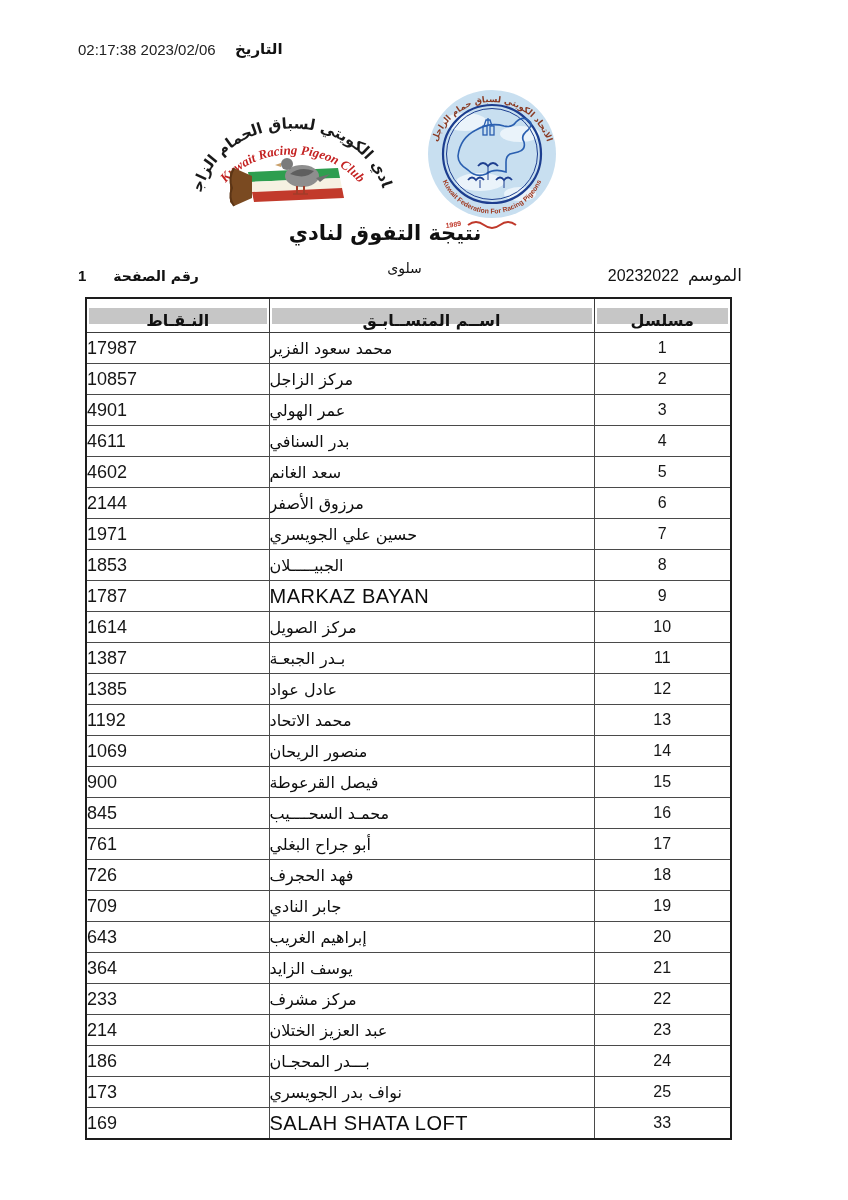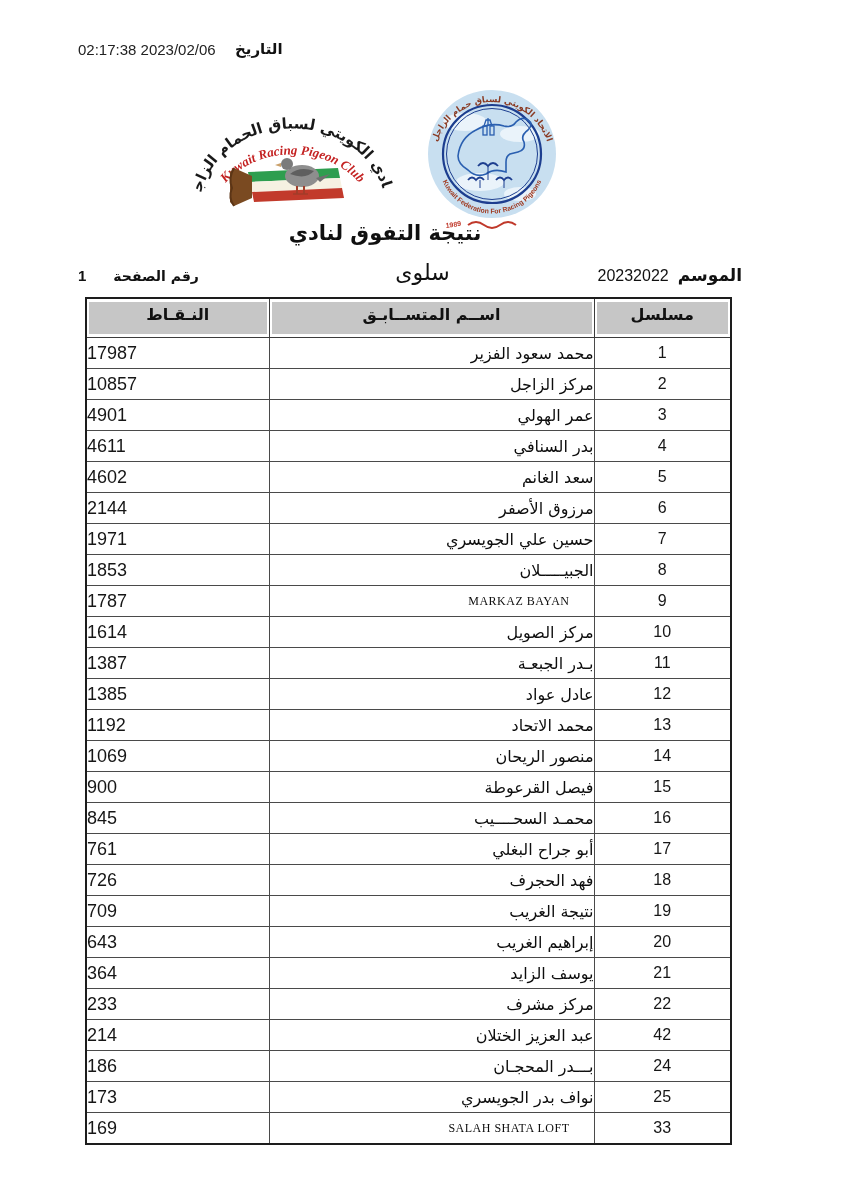--- a/index.html
+++ b/index.html
@@ -13,36 +13,36 @@
   }
   
   .dateline{position:absolute;left:78px;top:40px;width:240px;height:20px;}
   .date-value{position:absolute;left:0;top:1px;font-family:"Liberation Sans","DejaVu Sans",sans-serif;font-size:15px;color:#222;}
   .date-label{position:absolute;left:157px;top:0;font-size:15px;font-weight:bold;}
   
   .logo-left{position:absolute;left:190px;top:90px;width:205px;height:130px;}
   .logo-right{position:absolute;left:420px;top:82px;width:145px;height:152px;}
   
   .doc-title{position:absolute;left:60px;top:221px;width:650px;text-align:center;font-size:21px;font-weight:bold;direction:rtl;}
-  .club-name{position:absolute;left:100px;top:260px;width:645px;text-align:center;font-size:22px;direction:rtl;}
+  .club-name{position:absolute;left:82px;top:260px;width:645px;text-align:center;font-size:14px;direction:rtl;}
   .season-group{position:absolute;right:106px;top:265px;direction:rtl;display:flex;gap:9px;align-items:baseline;}
-  .season-label{font-size:17px;font-weight:bold;}
+  .season-label{font-size:17px;font-weight:normal;}
   .season-value{font-size:16px;font-family:"Liberation Sans","DejaVu Sans",sans-serif;}
   .pageno-group{position:absolute;left:78px;top:267px;direction:rtl;display:flex;gap:27px;align-items:baseline;}
   .pageno-label{font-size:14px;font-weight:bold;}
   .pageno-value{font-size:15px;font-weight:bold;font-family:"Liberation Sans","DejaVu Sans",sans-serif;}
   
   .table-wrap{position:absolute;left:85px;top:297px;width:645px;}
   table.results{border-collapse:collapse;table-layout:fixed;width:645px;direction:rtl;border:2px solid #1d1d1d;}
   table.results th{border:1px solid #3c3c3c;padding:0;height:33px;background:#fff;vertical-align:middle;}
-  .hfill{margin:3px 2px;background:#c6c6c6;height:32px;line-height:25px;font-weight:bold;font-size:16px;text-align:center;direction:rtl;}
+  .hfill{margin:3px 2px;background:#c6c6c6;height:16px;line-height:25px;font-weight:bold;font-size:16px;text-align:center;direction:rtl;}
   table.results td{border:1px solid #4a4a4a;padding:0;height:30px;vertical-align:middle;overflow:hidden;white-space:nowrap;}
   td.cell-serial{text-align:center;font-size:16px;font-family:"Liberation Sans","DejaVu Sans",sans-serif;color:#161616;}
-  td.cell-name{text-align:right;padding-right:5px;font-size:16px;color:#0d0d0d;}
-  td.cell-name.latin{padding-right:24px;font-size:12px;font-family:Liberation Serif, serif;letter-spacing:0.5px;}
+  td.cell-name{text-align:left;padding-right:5px;font-size:16px;color:#0d0d0d;}
+  td.cell-name.latin{padding-right:24px;font-size:20px;font-family:Liberation Sans, sans-serif;letter-spacing:0.5px;}
   td.cell-points{text-align:left;padding-right:30px;font-size:18px;font-family:"Liberation Sans","DejaVu Sans",sans-serif;color:#161616;}
 </style>
 </head>
 <body>
 
 <div class="page">
 
   <div class="dateline">
     <span class="date-value">02:17:38 2023/02/06</span>
     <span class="date-label">التاريخ</span>
@@ -237,40 +237,40 @@
             <td class="cell-name">أبو جراح البغلي</td>
             <td class="cell-points">761</td>
           </tr>
           <tr>
             <td class="cell-serial">18</td>
             <td class="cell-name">فهد الحجرف</td>
             <td class="cell-points">726</td>
           </tr>
           <tr>
             <td class="cell-serial">19</td>
-            <td class="cell-name">نتيجة الغريب</td>
+            <td class="cell-name">جابر النادي</td>
             <td class="cell-points">709</td>
           </tr>
           <tr>
             <td class="cell-serial">20</td>
             <td class="cell-name">إبراهيم الغريب</td>
             <td class="cell-points">643</td>
           </tr>
           <tr>
             <td class="cell-serial">21</td>
             <td class="cell-name">يوسف الزايد</td>
             <td class="cell-points">364</td>
           </tr>
           <tr>
             <td class="cell-serial">22</td>
             <td class="cell-name">مركز مشرف</td>
             <td class="cell-points">233</td>
           </tr>
           <tr>
-            <td class="cell-serial">42</td>
+            <td class="cell-serial">23</td>
             <td class="cell-name">عبد العزيز الختلان</td>
             <td class="cell-points">214</td>
           </tr>
           <tr>
             <td class="cell-serial">24</td>
             <td class="cell-name">بـــدر المحجـان</td>
             <td class="cell-points">186</td>
           </tr>
           <tr>
             <td class="cell-serial">25</td>

